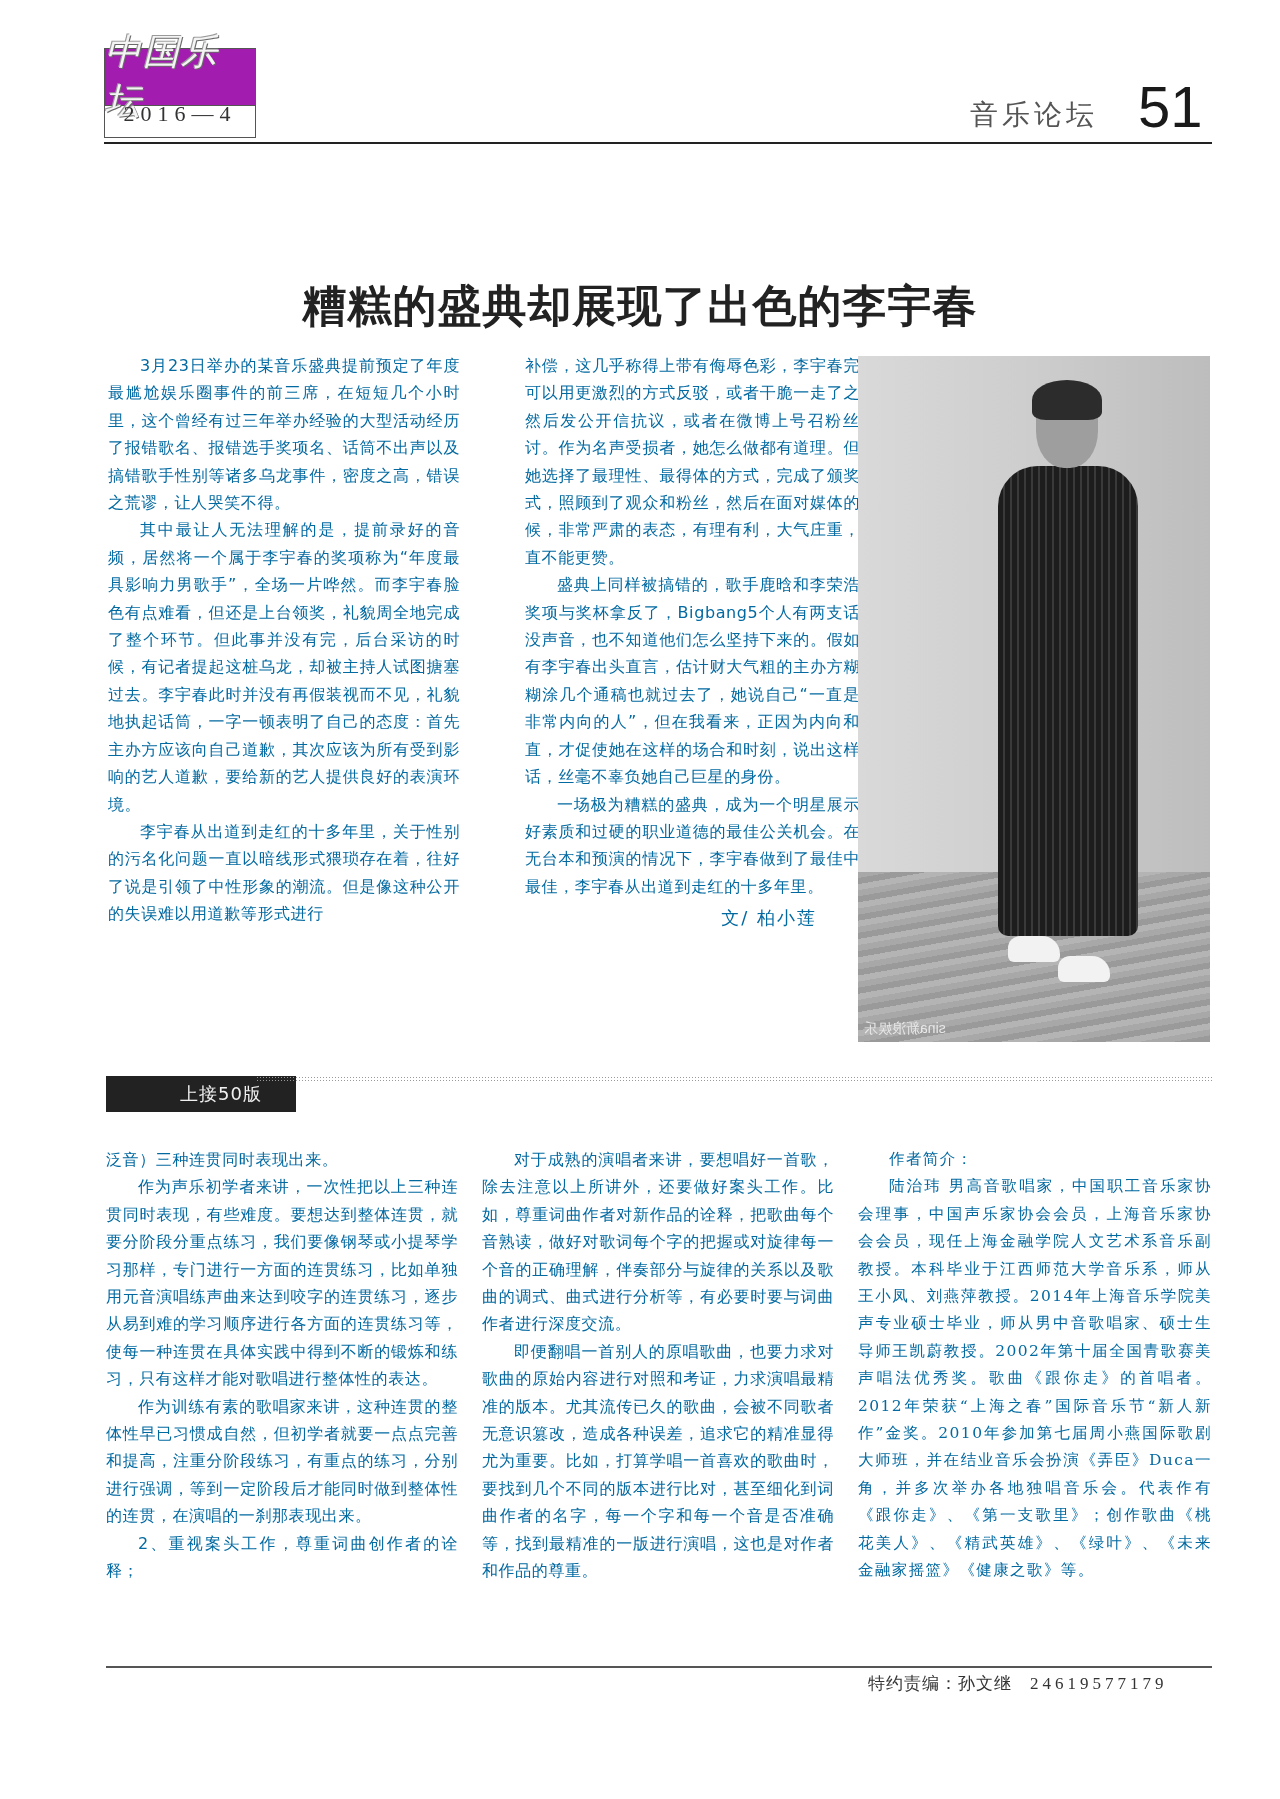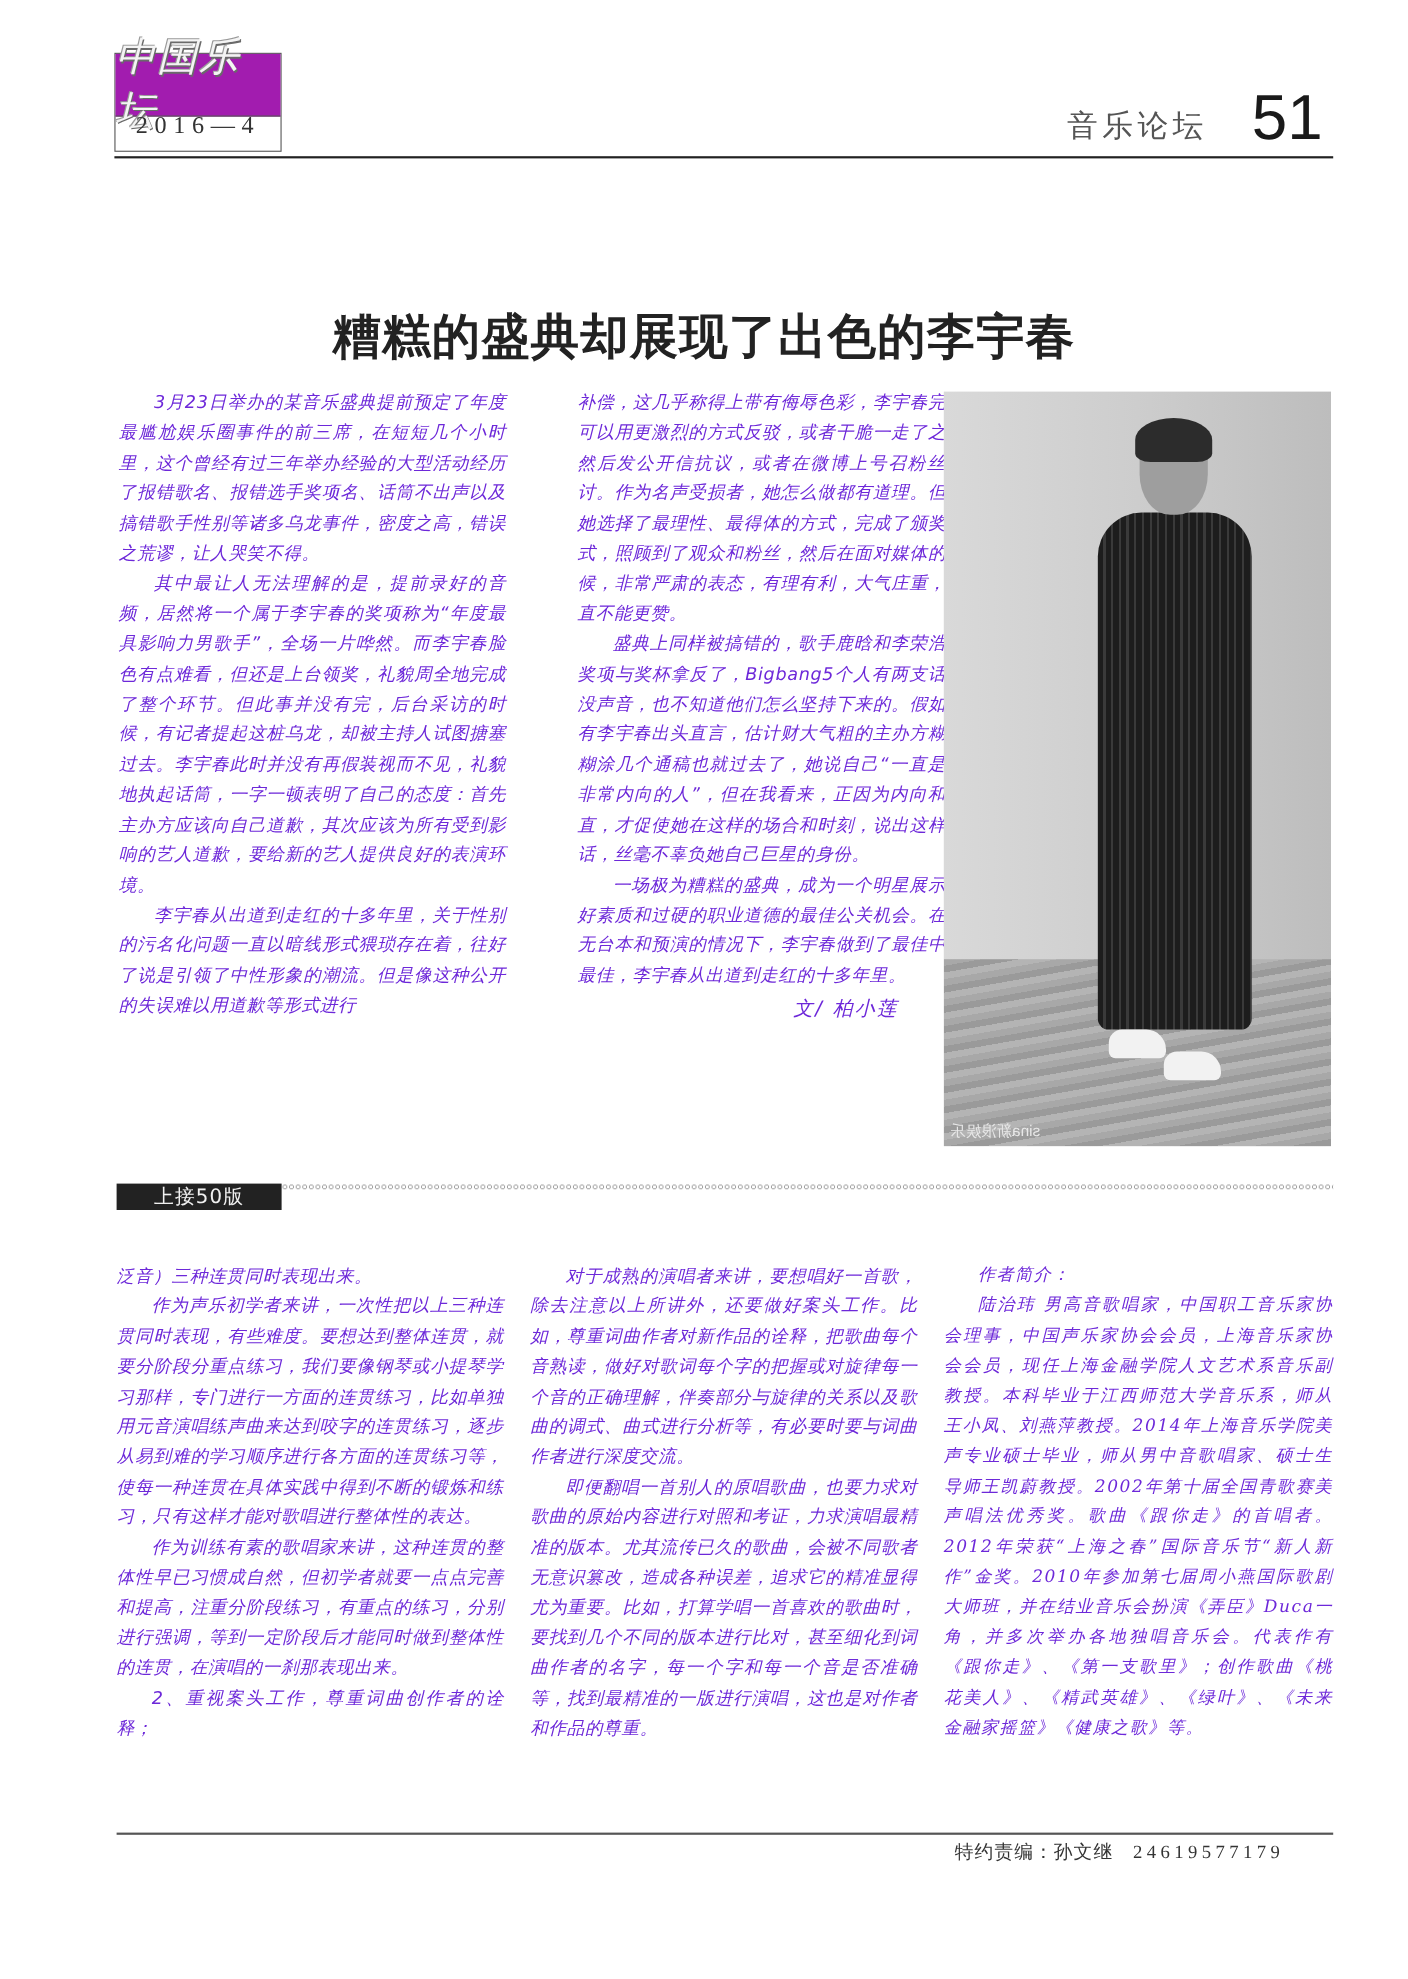--- a/index.html
+++ b/index.html
@@ -35,22 +35,22 @@
       font-family: "Liberation Sans", sans-serif; line-height: 1;
     }
     
     .article-title {
       position: absolute; left: 0; width: 1280px; top: 248px; text-align: center;
       font-family: "DejaVu Serif", serif; font-weight: bold; font-size: 44px; color: #222;
       letter-spacing: 1px;
     }
     
     .col {
-      position: absolute; font-size: 16px; line-height: 27.4px; color: #6d28d9;
-      text-align: justify; letter-spacing: 0.6px; font-style: italic;
+      position: absolute; font-size: 16px; line-height: 27.4px; color: #0369a1;
+      text-align: justify; letter-spacing: 0.6px;
     }
     .col p { margin: 0; text-indent: 2em; }
     .col p.noindent { text-indent: 0; }
     .col1 { left: 108px; top: 352px; width: 352px; }
     .col2 { left: 480px; top: 352px; width: 352px; margin-left: 45px; }
     .byline { text-align: right; padding-right: 60px; margin-top: 4px; font-size: 18px; letter-spacing: 2px; }
     .photo {
       position: absolute; left: 858px; top: 356px; width: 352px; height: 686px;
       background: linear-gradient(90deg, #d9d9d9 0%, #cdcdcd 50%, #bdbdbd 100%);
       overflow: hidden;
@@ -74,23 +74,24 @@
     }
     .photo .shoe { position: absolute; width: 52px; height: 26px; background: #f2f2f2; border-radius: 12px 18px 6px 6px; }
     .photo .shoe.s1 { left: 150px; top: 580px; }
     .photo .shoe.s2 { left: 200px; top: 600px; }
     .photo .watermark {
       position: absolute; left: 6px; bottom: 4px; font-size: 14px; color: #e8e8e8;
       transform: scaleX(-1); font-family: "Liberation Sans", sans-serif;
     }
     
     .cont-banner {
-      position: absolute; left: 106px; top: 1076px; width: 150px; height: 24px; background: #222;
+      position: absolute; left: 106px; top: 1076px; width: 150px; height: 36px; background: #222;
       color: #f0f0f0; font-size: 18px; display: flex; align-items: center; justify-content: center;
       letter-spacing: 1px;
+      padding-left: 40px;
     }
     .cont-rule {
       position: absolute; left: 256px; top: 1076px; width: 956px; height: 6px;
       background-image: radial-gradient(circle, transparent 1.6px, #999 1.7px, #999 2.3px, transparent 2.4px);
       background-size: 6px 6px; background-repeat: repeat-x;
     }
     .col3 { left: 106px; top: 1146px; width: 352px; }
     .col4 { left: 482px; top: 1146px; width: 352px; }
     .col5 { left: 858px; top: 1146px; width: 354px; font-family: "DejaVu Serif", serif; font-size: 15.5px; letter-spacing: 1.4px; }
     .bottom-rule {

